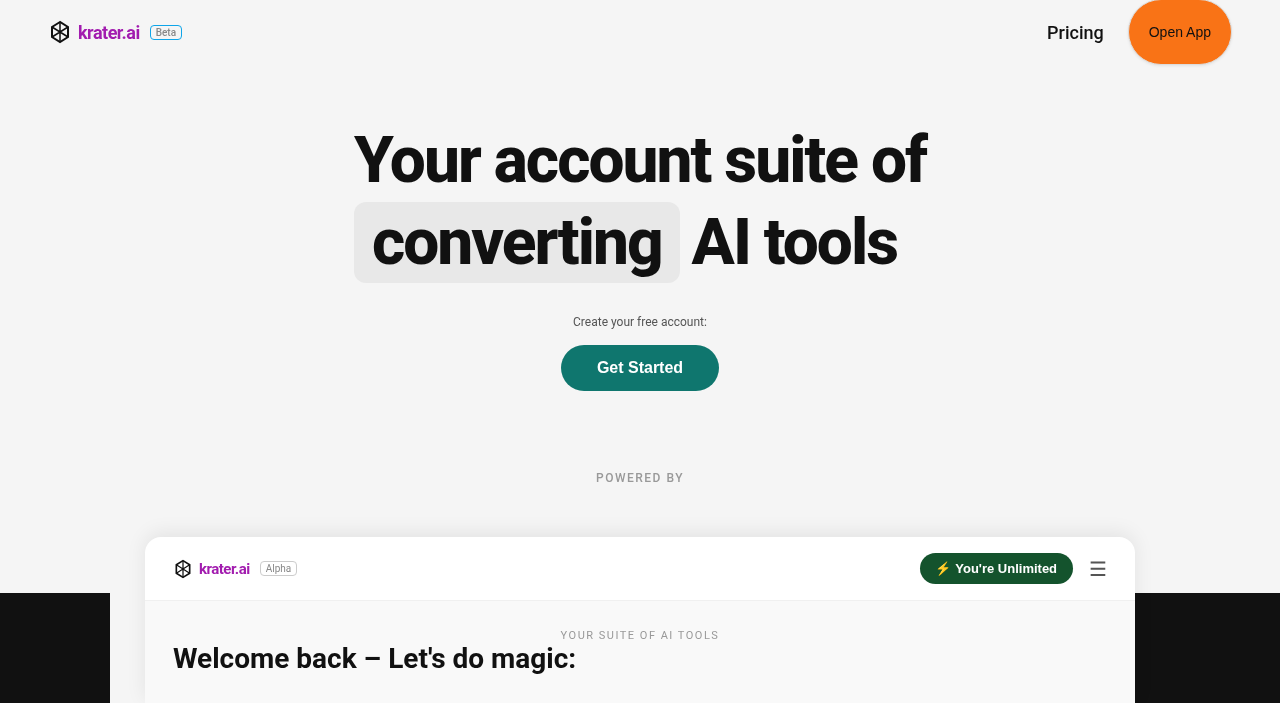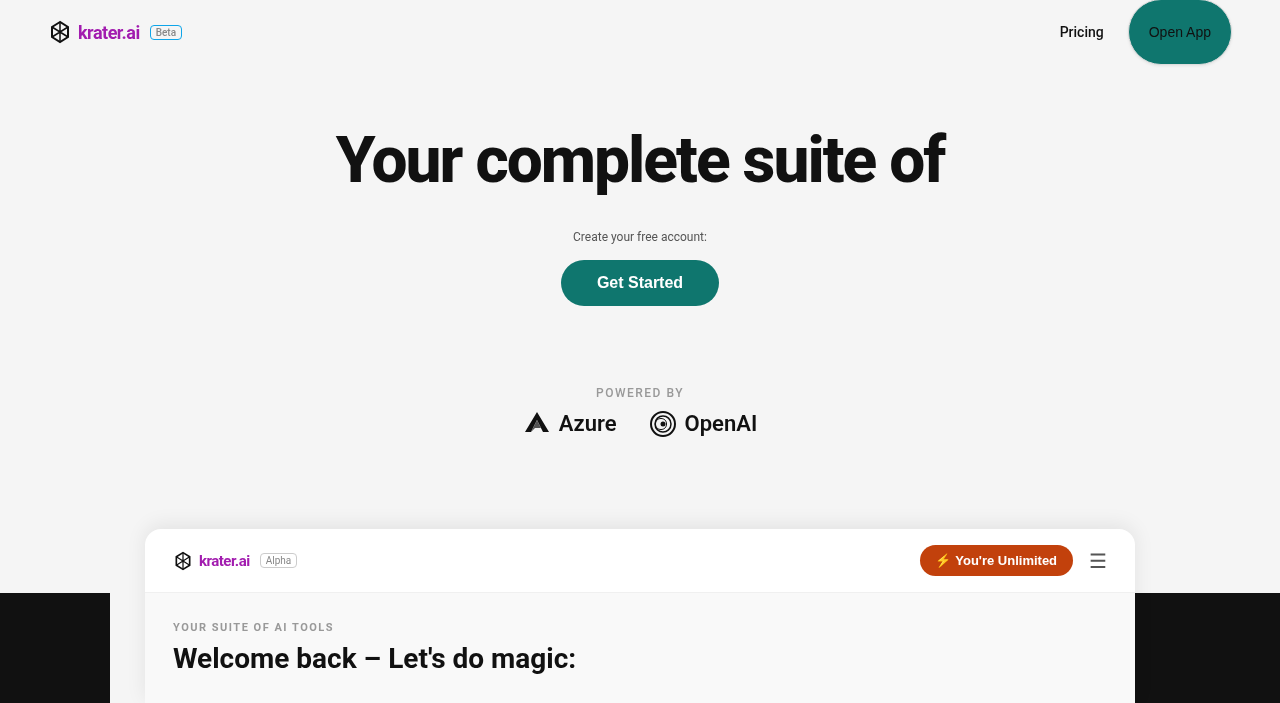--- a/index.html
+++ b/index.html
@@ -60,28 +60,28 @@
       margin-left: 4px;
     }
 
     .nav-right {
       display: flex;
       align-items: center;
       gap: 24px;
     }
 
     .nav-link {
-      font-size: 14px;
+      font-size: 18px;
       color: #111;
       text-decoration: none;
       font-weight: 500;
     }
 
     .open-app-btn {
-      background-color: #0f766e;
+      background-color: #f97316;
       border: 1px solid #ddd;
       border-radius: 50px;
       padding: 24px 20px;
       font-size: 14px;
       font-weight: 500;
       color: #111;
       cursor: pointer;
       box-shadow: 0 1px 3px rgba(0,0,0,0.08);
     }
 
@@ -222,21 +222,21 @@
       margin-left: 4px;
     }
 
     .app-header-right {
       display: flex;
       align-items: center;
       gap: 16px;
     }
 
     .unlimited-btn {
-      background-color: #c2410c;
+      background-color: #14532d;
       color: #fff;
       border: none;
       border-radius: 50px;
       padding: 8px 16px;
       font-size: 13px;
       font-weight: 600;
       cursor: pointer;
       display: flex;
       align-items: center;
       gap: 6px;
@@ -252,23 +252,22 @@
       background-color: #f9f9f9;
       padding: 28px;
       min-height: 80px;
     }
 
     .app-suite-label {
       font-size: 11px;
       color: #999;
       letter-spacing: 1.5px;
       text-transform: uppercase;
-      text-align: left;
-      margin-bottom: 8px;
-      font-weight: bold;
+      text-align: center;
+      margin-bottom: 0;
     }
 
     .app-welcome-title {
       font-size: 28px;
       font-weight: 700;
       color: #111;
     }
 
     
     .side-bar-left {
@@ -304,48 +303,32 @@
     </div>
   </div>
   <div class="nav-right">
     <a class="nav-link" href="#">Pricing</a>
     <button class="open-app-btn">Open App</button>
   </div>
 </nav>
 
 <section class="hero">
   <h1 class="hero-title">
-    <span>Your complete suite of</span>
+    <span>Your account suite of</span>
+    <div class="hero-title-row2">
+      <span class="converting-pill">converting</span>
+      <span>AI tools</span>
+    </div>
   </h1>
   <p class="hero-subtitle">Create your free account:</p>
   <button class="get-started-btn">Get Started</button>
 </section>
 
 <div class="powered-by-section">
   <span class="powered-by-label">POWERED BY</span>
-  <div class="powered-by-logos">
-
-    <div class="azure-logo">
-      <svg width="28" height="28" viewBox="0 0 28 28" fill="none">
-        <polygon points="14,2 2,22 8,22 14,10 20,22 26,22" fill="#111"></polygon>
-        <polygon points="8,22 14,10 18,18 12,18" fill="#555"></polygon>
-      </svg>
-      <span>Azure</span>
-    </div>
-
-    <div class="openai-logo">
-      <svg class="openai-icon" viewBox="0 0 28 28" fill="none">
-        <circle cx="14" cy="14" r="12" stroke="#111" stroke-width="2" fill="none"></circle>
-        <path d="M14 6 C18 6 22 9 22 14 C22 19 18 22 14 22 C10 22 6 19 6 14 C6 9 10 6 14 6Z" stroke="#111" stroke-width="1.5" fill="none"></path>
-        <path d="M8 10 C10 8 14 8 16 10 C18 12 18 16 16 18 C14 20 10 20 8 18 C6 16 6 12 8 10Z" stroke="#111" stroke-width="1" fill="none"></path>
-        <circle cx="14" cy="14" r="2.5" fill="#111"></circle>
-      </svg>
-      <span>OpenAI</span>
-    </div>
-  </div>
 </div>
 
 <div class="side-bar-left"></div>
 <div class="side-bar-right"></div>
 
 <div class="app-preview">
   <div class="app-preview-header">
     <div class="app-logo-wrapper">
       <svg width="20" height="20" viewBox="0 0 24 24" fill="none">
         <path d="M12 2L4 7V17L12 22L20 17V7L12 2Z" fill="none" stroke="#111" stroke-width="2"></path>

